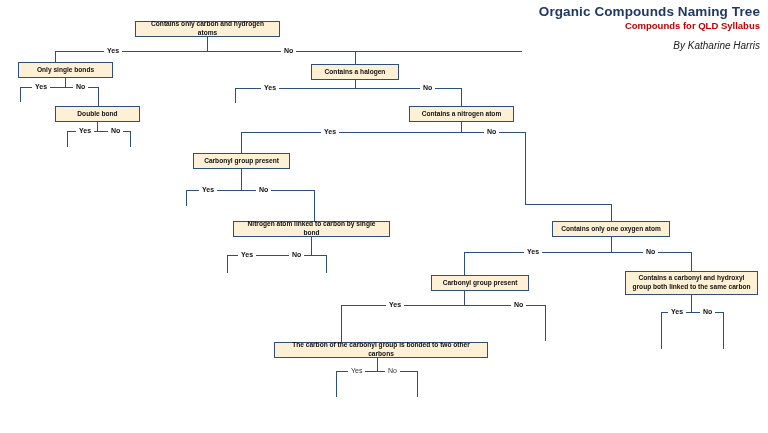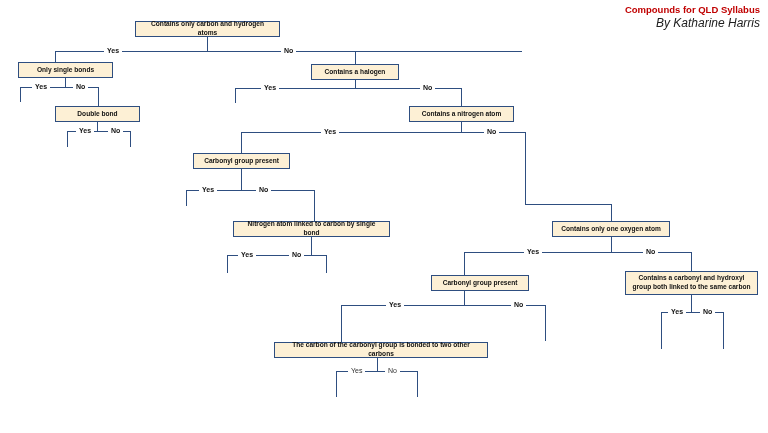--- a/index.html
+++ b/index.html
@@ -34,24 +34,24 @@
     white-space: nowrap;
   }
   .title-sub {
     font-size: 9.5px;
     font-weight: bold;
     color: #c00000;
     margin-top: 1px;
     white-space: nowrap;
   }
   .title-author {
-    font-size: 12px;
+    font-size: 10px;
     font-style: italic;
     color: #202020;
-    margin-top: 1px;
+    margin-top: 9px;
     white-space: nowrap;
   }
 
   
   .node {
     position: absolute;
     box-sizing: border-box;
     background: #fdf0d5;
     border: 1px solid #2e4e80;
     color: #111111;
@@ -88,20 +88,21 @@
     font-weight: normal;
     color: #333333;
   }
 </style>
 </head>
 <body>
 
 <div id="canvas">
 
   <div class="title-block">
+    <div class="title-main">Organic Compounds Naming Tree</div>
     <div class="title-sub">Compounds for QLD Syllabus</div>
     <div class="title-author">By Katharine Harris</div>
   </div>
 
   <div class="node" style="left:135px; top:21px; width:145px; height:16px;">Contains only carbon and hydrogen atoms</div>
 
   <div class="node" style="left:18px; top:62px; width:95px; height:16px;">Only single bonds</div>
 
   <div class="node" style="left:55px; top:106px; width:85px; height:16px;">Double bond</div>
 

